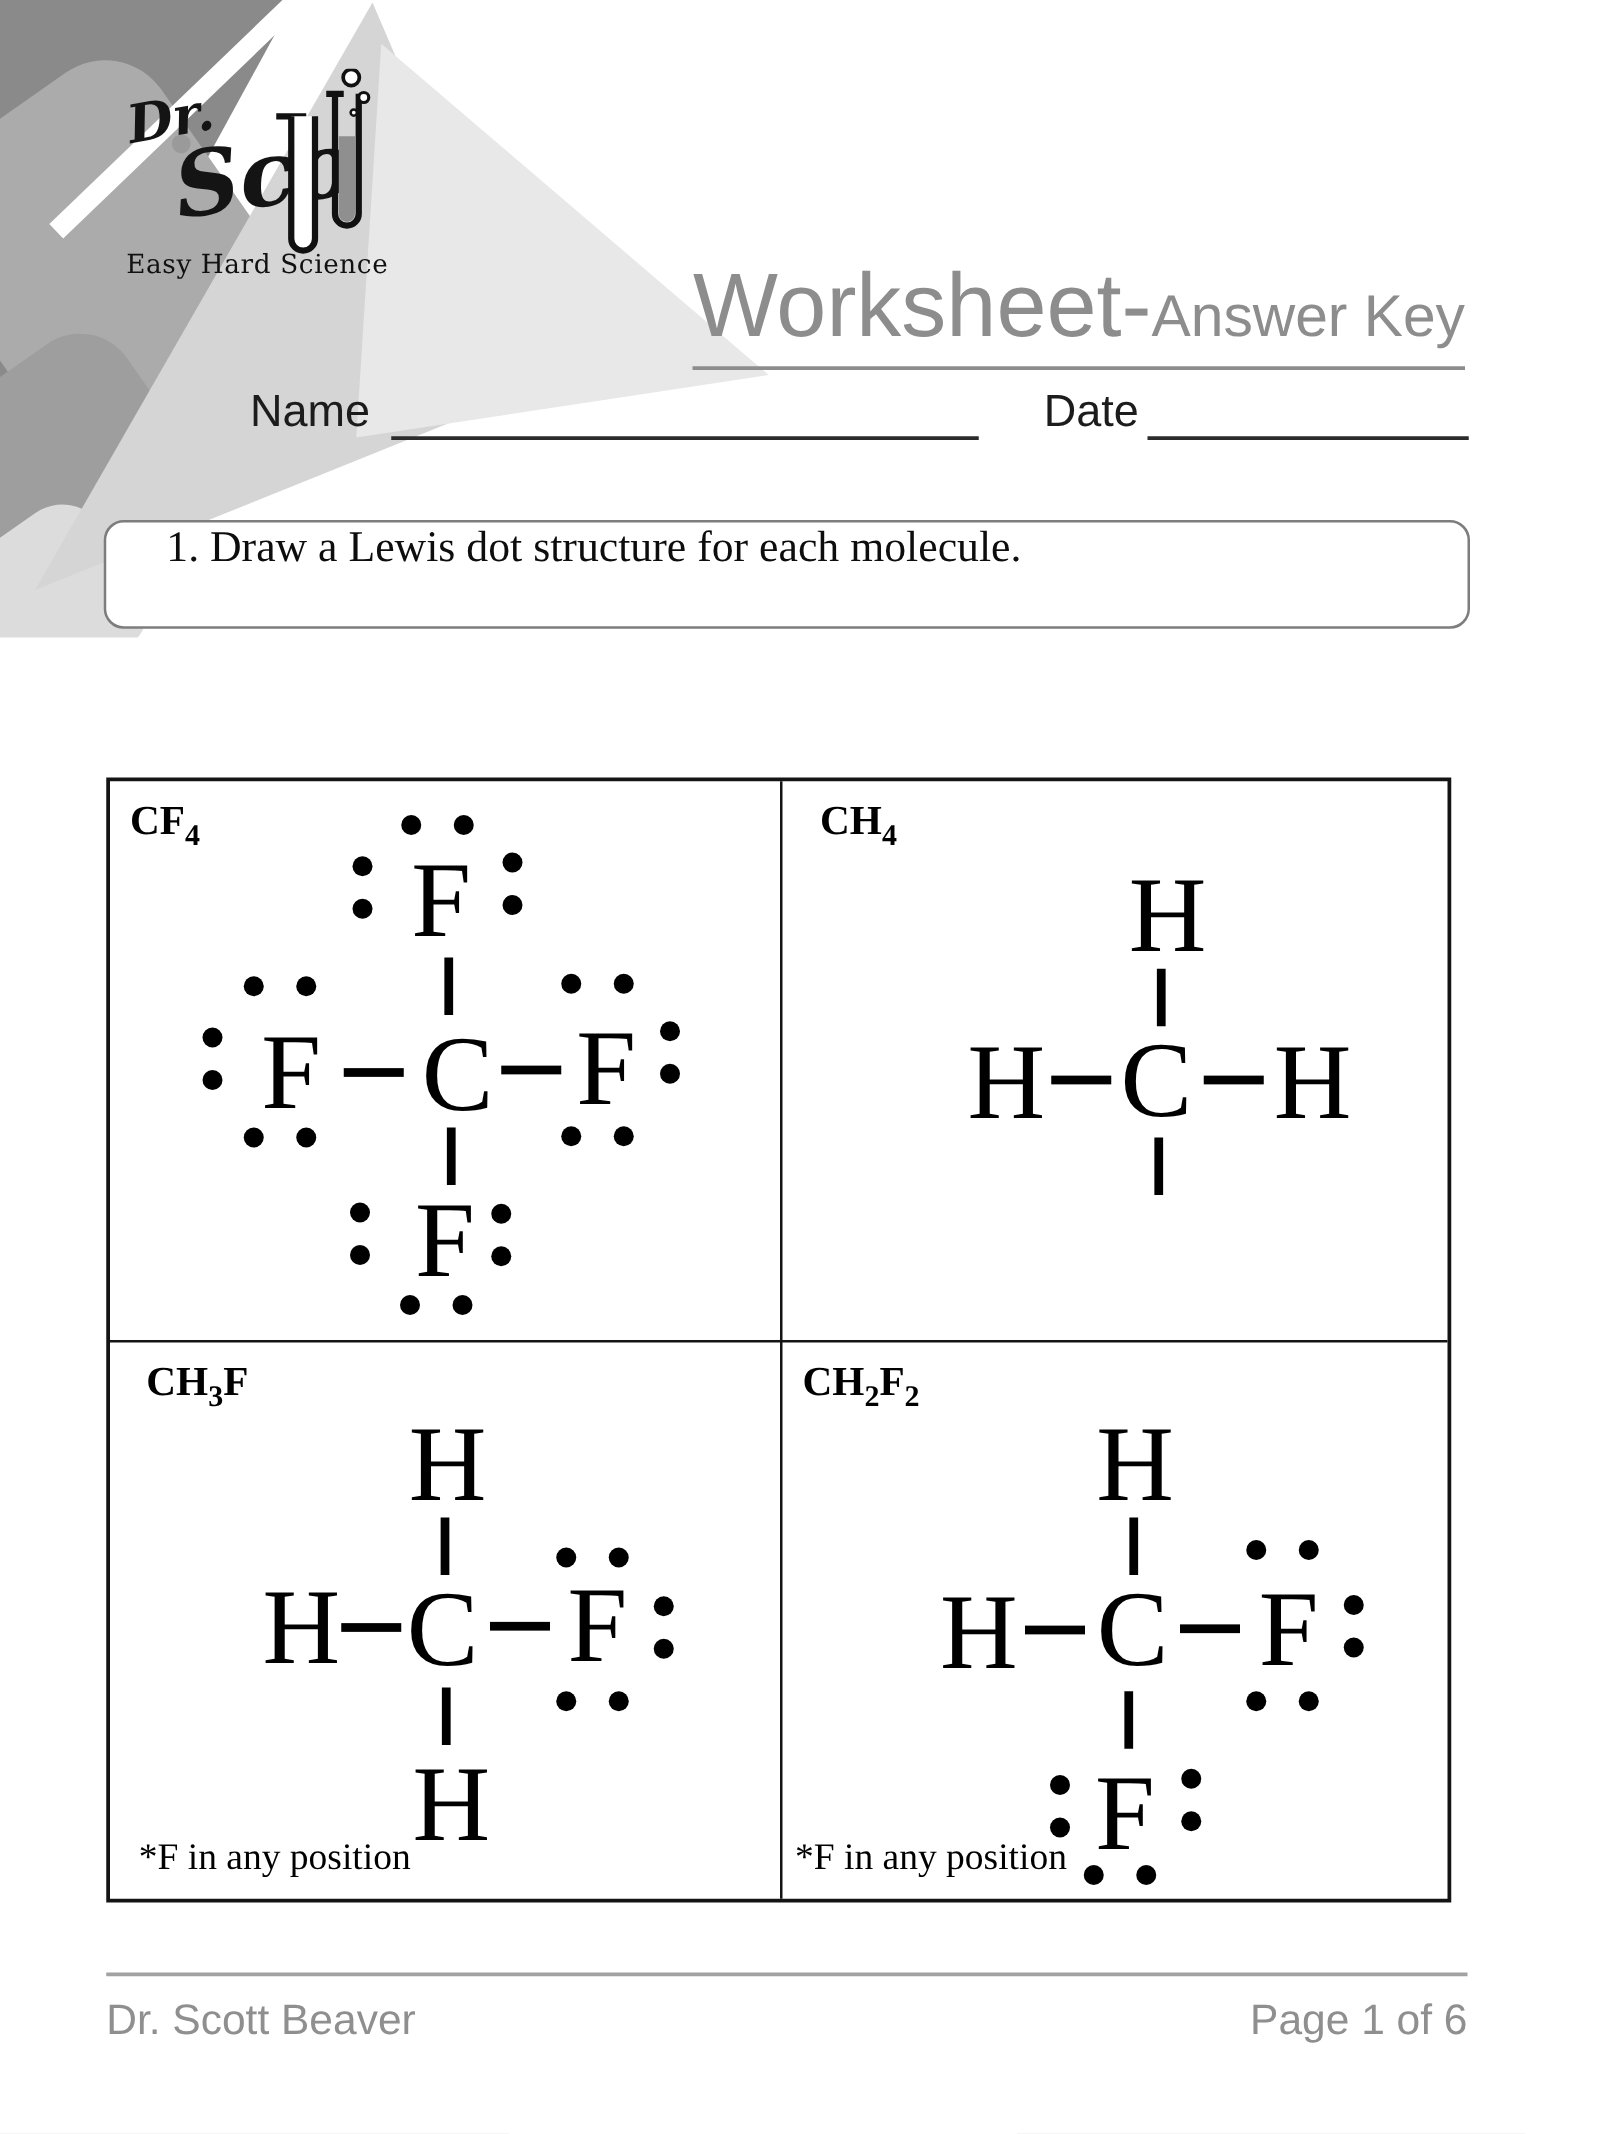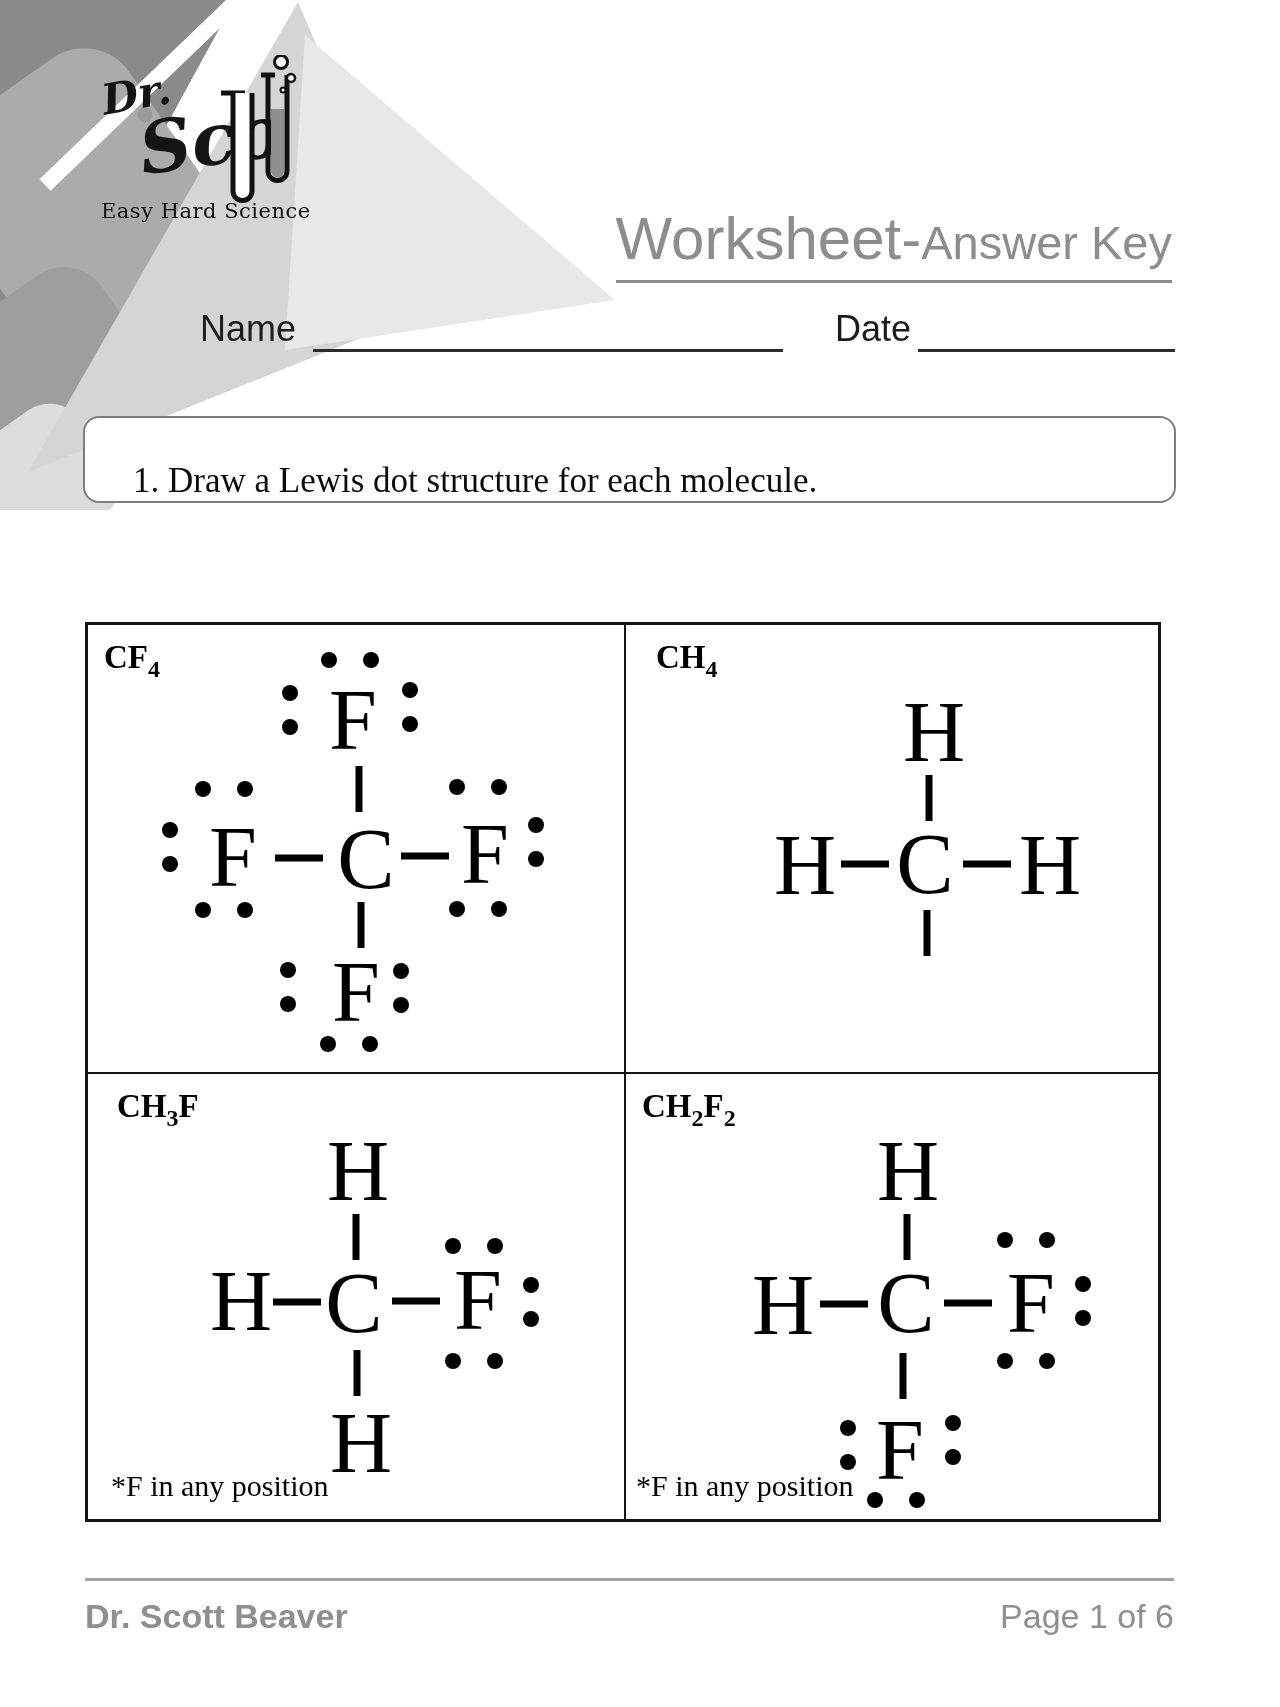--- a/index.html
+++ b/index.html
@@ -19,38 +19,38 @@
   .title {
     position:absolute; right:108px; top:96px;
     font-size:72px; line-height:1.05; color:var(--title-color);
     font-weight:400; letter-spacing:-1px; white-space:nowrap;
   }
   .subtitle {
     position:absolute; right:108px; top:204px;
     padding-bottom:7px; border-bottom:3px solid var(--subtitle-color);
     color:var(--subtitle-color); white-space:nowrap;
   }
-  .subtitle .part-main { font-size:60px; }
+  .subtitle .part-main { font-size:72px; }
   .subtitle .part-suffix { font-size:47px; }
 
   
   .name-label, .date-label {
     position:absolute; top:308px; font-size:36px; color:#1c1c1c;
   }
   .name-label { left:200px; }
   .date-label { left:835px; }
   .write-line { position:absolute; top:349px; border-bottom:3px solid #2b2b2b; height:0; }
   .name-line { left:313px; width:470px; }
   .date-line { left:918px; width:257px; }
 
   
   .instruction-box {
     position:absolute; left:83px; top:416px; width:1093px; height:87px;
     border:2px solid var(--box-border); border-radius:16px;
-    box-sizing:border-box; display:flex; align-items:flex-end;
+    box-sizing:border-box; display:flex; align-items:flex-start;
     background:#fff;
   }
   .instruction-text {
     margin-left:48px; font-family:"Liberation Serif", serif;
     font-size:35px; color:#0d0d0d;
   }
 
   
   .mol-table {
     position:absolute; left:85px; top:622px; width:1076px; height:900px;
@@ -89,21 +89,21 @@
   }
 
   
   .footer-divider {
     position:absolute; left:85px; top:1578px; width:1089px; height:3px;
     background:#a2a2a2;
   }
   .footer-author, .footer-page {
     position:absolute; top:1597px; font-size:34px; color:var(--footer-color);
   }
-  .footer-author { left:85px;font-weight:bold; }
+  .footer-author { left:85px; }
   .footer-page  { right:106px; }
 </style>
 </head>
 <body>
 
 <div class="page">
 
   <svg class="deco" width="680" height="510" viewBox="0 0 680 510">
     <polygon points="0,0 235,0 0,430" fill="#8a8a8a"></polygon>
     <rect x="-40" y="70" width="230" height="250" rx="55" fill="#ababab" transform="rotate(-35 75 195)"></rect>

